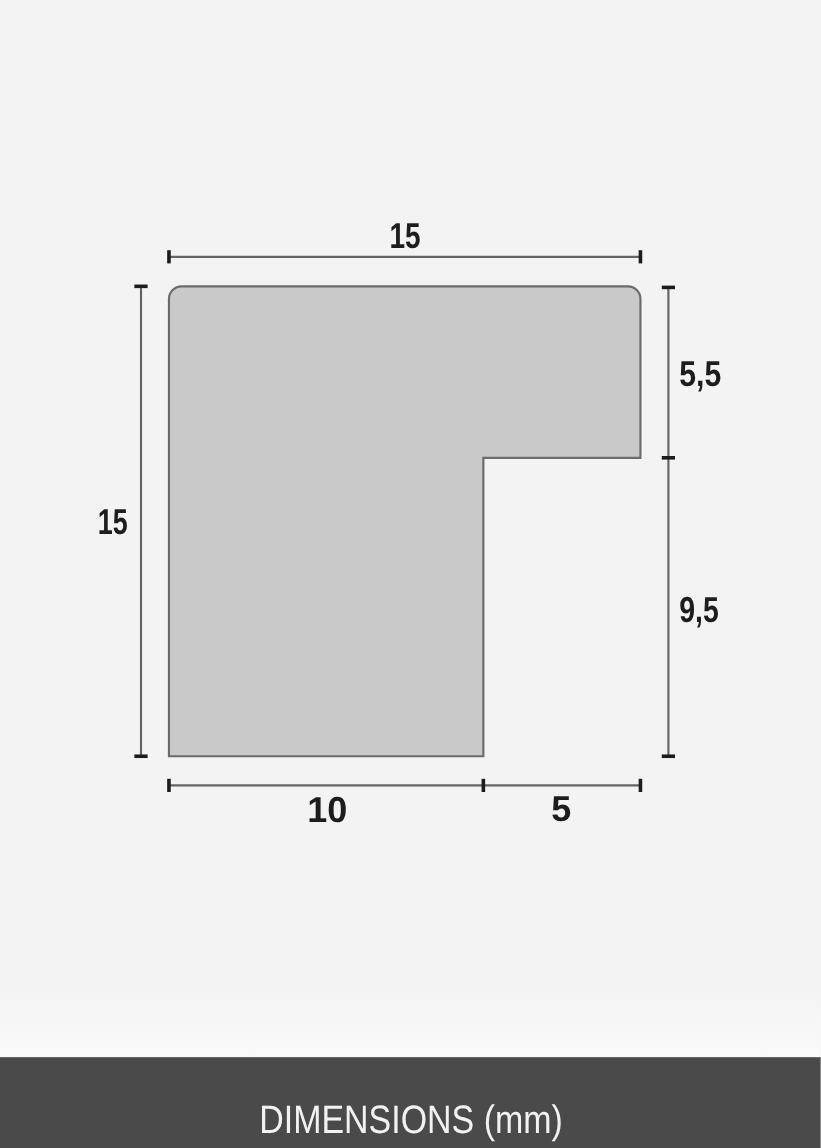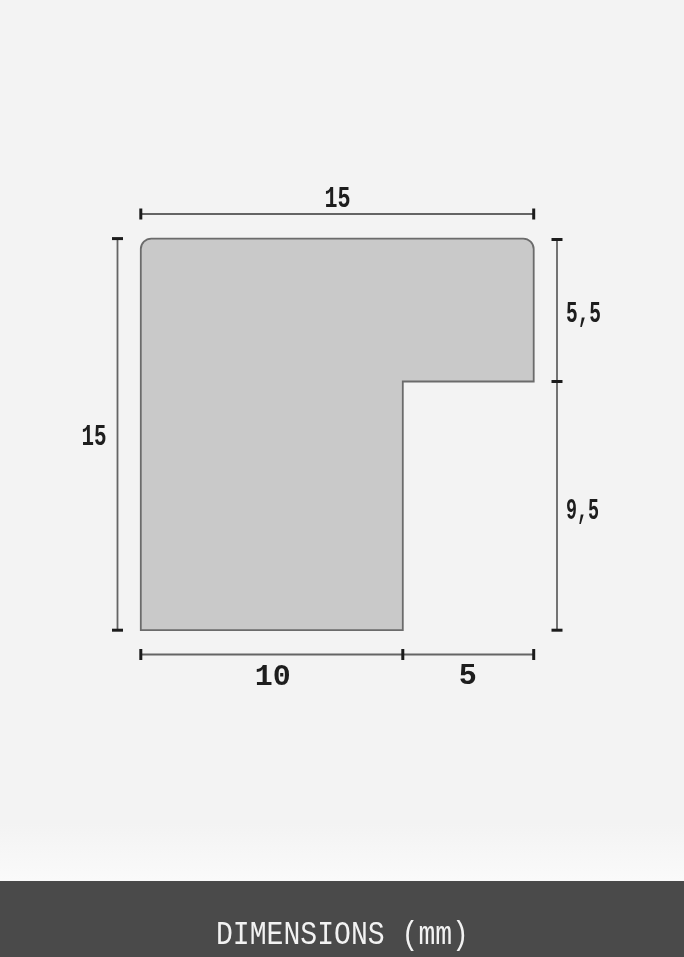--- a/index.html
+++ b/index.html
@@ -1,17 +1,17 @@
 <!DOCTYPE html>
 <html><head>
 <meta charset="utf-8">
 <style>
   html,body{margin:0;padding:0;width:684px;height:957px;background:#f3f3f3;overflow:hidden;
     font-family:"Liberation Sans",sans-serif;}
-  .stage{position:relative;width:684px;height:779px;font-family:Liberation Mono, monospace;}
+  .stage{position:relative;width:684px;height:779px;}
 </style>
 </head>
 <body>
 <div class="stage">
 <svg width="684" height="957" viewBox="0 0 684 957" xmlns="http://www.w3.org/2000/svg">
 
   <defs>
     <linearGradient id="bgg" x1="0" y1="0" x2="0" y2="957" gradientUnits="userSpaceOnUse">
       <stop offset="0" stop-color="#f3f3f3"></stop>
       <stop offset="0.86" stop-color="#f3f3f3"></stop>

